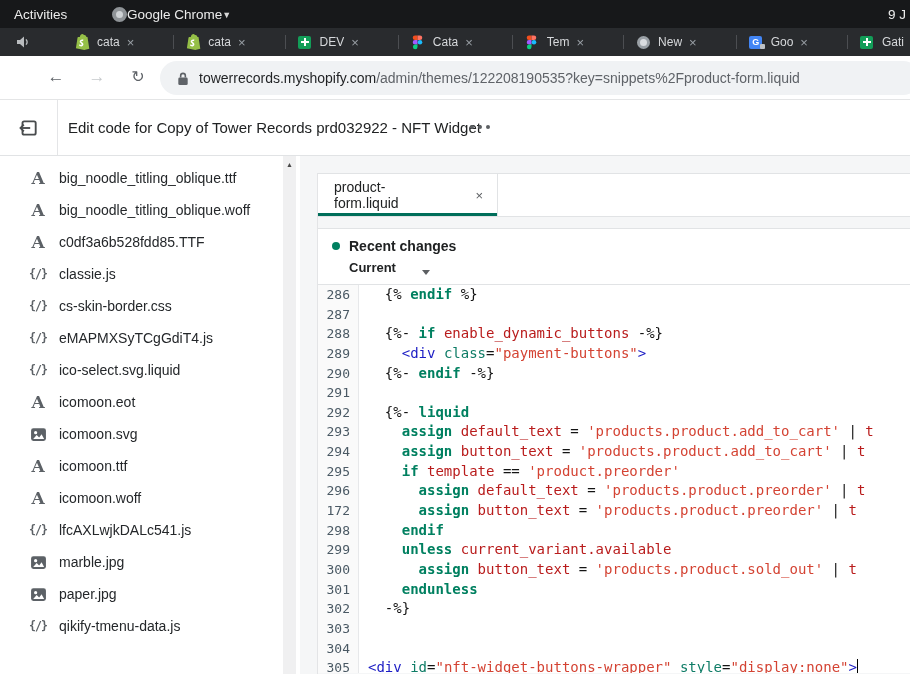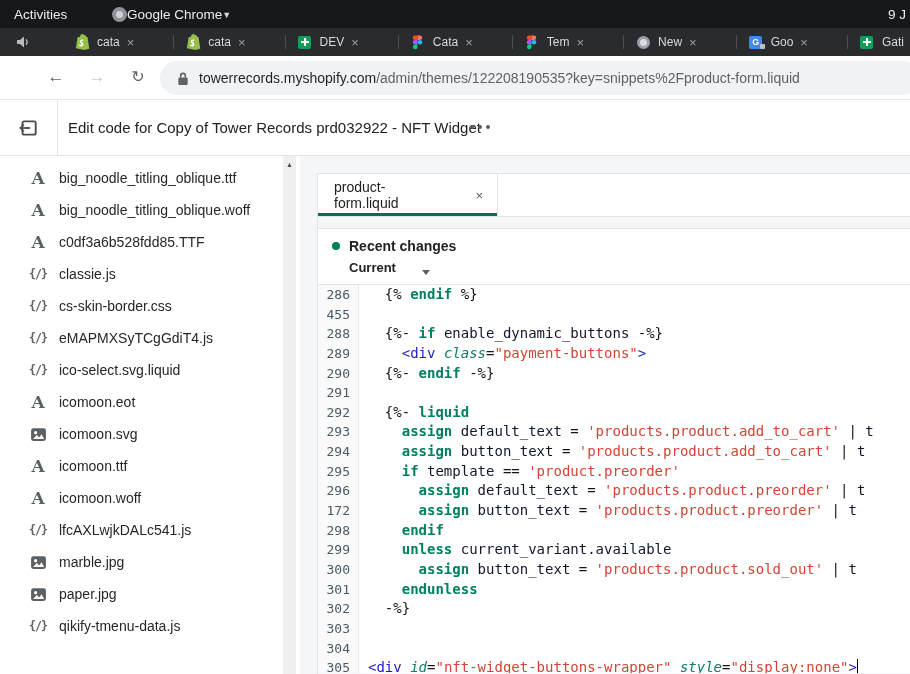--- a/index.html
+++ b/index.html
@@ -96,24 +96,24 @@
   
   .codearea { position:relative; height:388px; background:#fff; overflow:hidden;
     font-family:"DejaVu Sans Mono", monospace; }
   .gutterbg { position:absolute; left:0; top:0; bottom:0; width:41px; background:#fafafa;
     border-right:1px solid #e7e8ea; }
   .cl { position:relative; height:19.65px; line-height:19.65px; padding-left:50px; white-space:pre;
     font-size:14px; color:#141414; }
   .cl .num { position:absolute; left:0; top:0; width:41px; text-align:right; padding-right:9px;
     font-size:13px; color:#4a5964; }
   .tok-k { color:#008060; font-weight:bold; }
-  .tok-v { color:#0f172a;margin-top:40px; }
+  .tok-v { color:#b91c1c;margin-top:40px; }
   .tok-s { color:#d44333; }
   .tok-tg { color:#1b1cc4; }
-  .tok-at { color:#0e7c66;font-style:italic; }
+  .tok-at { color:#0e7c66; }
   .caret { display:inline-block; width:1.5px; height:15px; background:#000; vertical-align:-2px; }
 </style>
 </head>
 <body>
 
 <div class="gnome-bar">
   <span class="activities">Activities</span>
   <span class="appmenu">
     <span class="chrome-ring"></span>
     <span>Google Chrome</span>
@@ -360,21 +360,21 @@
       </div>
       <div class="rc-line2">
         <span class="rc-current">Current</span>
         <span class="chev"></span>
       </div>
     </div>
     <div class="codearea">
       <div class="gutterbg"></div>
 
     <div class="cl"><span class="num">286</span><span>  {% </span><span class="tok-k">endif</span><span> %}</span></div>
-        <div class="cl"><span class="num">455</span></div>
+        <div class="cl"><span class="num">287</span></div>
         <div class="cl"><span class="num">288</span><span>  {%- </span><span class="tok-k">if</span><span> </span><span class="tok-v">enable_dynamic_buttons</span><span> -%}</span></div>
         <div class="cl"><span class="num">289</span><span>    </span><span class="tok-tg">&lt;div</span><span> </span><span class="tok-at">class</span><span>=</span><span class="tok-s">"payment-buttons"</span><span class="tok-tg">&gt;</span></div>
         <div class="cl"><span class="num">290</span><span>  {%- </span><span class="tok-k">endif</span><span> -%}</span></div>
         <div class="cl"><span class="num">291</span></div>
         <div class="cl"><span class="num">292</span><span>  {%- </span><span class="tok-k">liquid</span></div>
         <div class="cl"><span class="num">293</span><span>    </span><span class="tok-k">assign</span><span> </span><span class="tok-v">default_text</span><span> = </span><span class="tok-s">'products.product.add_to_cart'</span><span> | </span><span class="tok-v">t</span></div>
         <div class="cl"><span class="num">294</span><span>    </span><span class="tok-k">assign</span><span> </span><span class="tok-v">button_text</span><span> = </span><span class="tok-s">'products.product.add_to_cart'</span><span> | </span><span class="tok-v">t</span></div>
         <div class="cl"><span class="num">295</span><span>    </span><span class="tok-k">if</span><span> </span><span class="tok-v">template</span><span> == </span><span class="tok-s">'product.preorder'</span></div>
         <div class="cl"><span class="num">296</span><span>      </span><span class="tok-k">assign</span><span> </span><span class="tok-v">default_text</span><span> = </span><span class="tok-s">'products.product.preorder'</span><span> | </span><span class="tok-v">t</span></div>
         <div class="cl"><span class="num">172</span><span>      </span><span class="tok-k">assign</span><span> </span><span class="tok-v">button_text</span><span> = </span><span class="tok-s">'products.product.preorder'</span><span> | </span><span class="tok-v">t</span></div>

